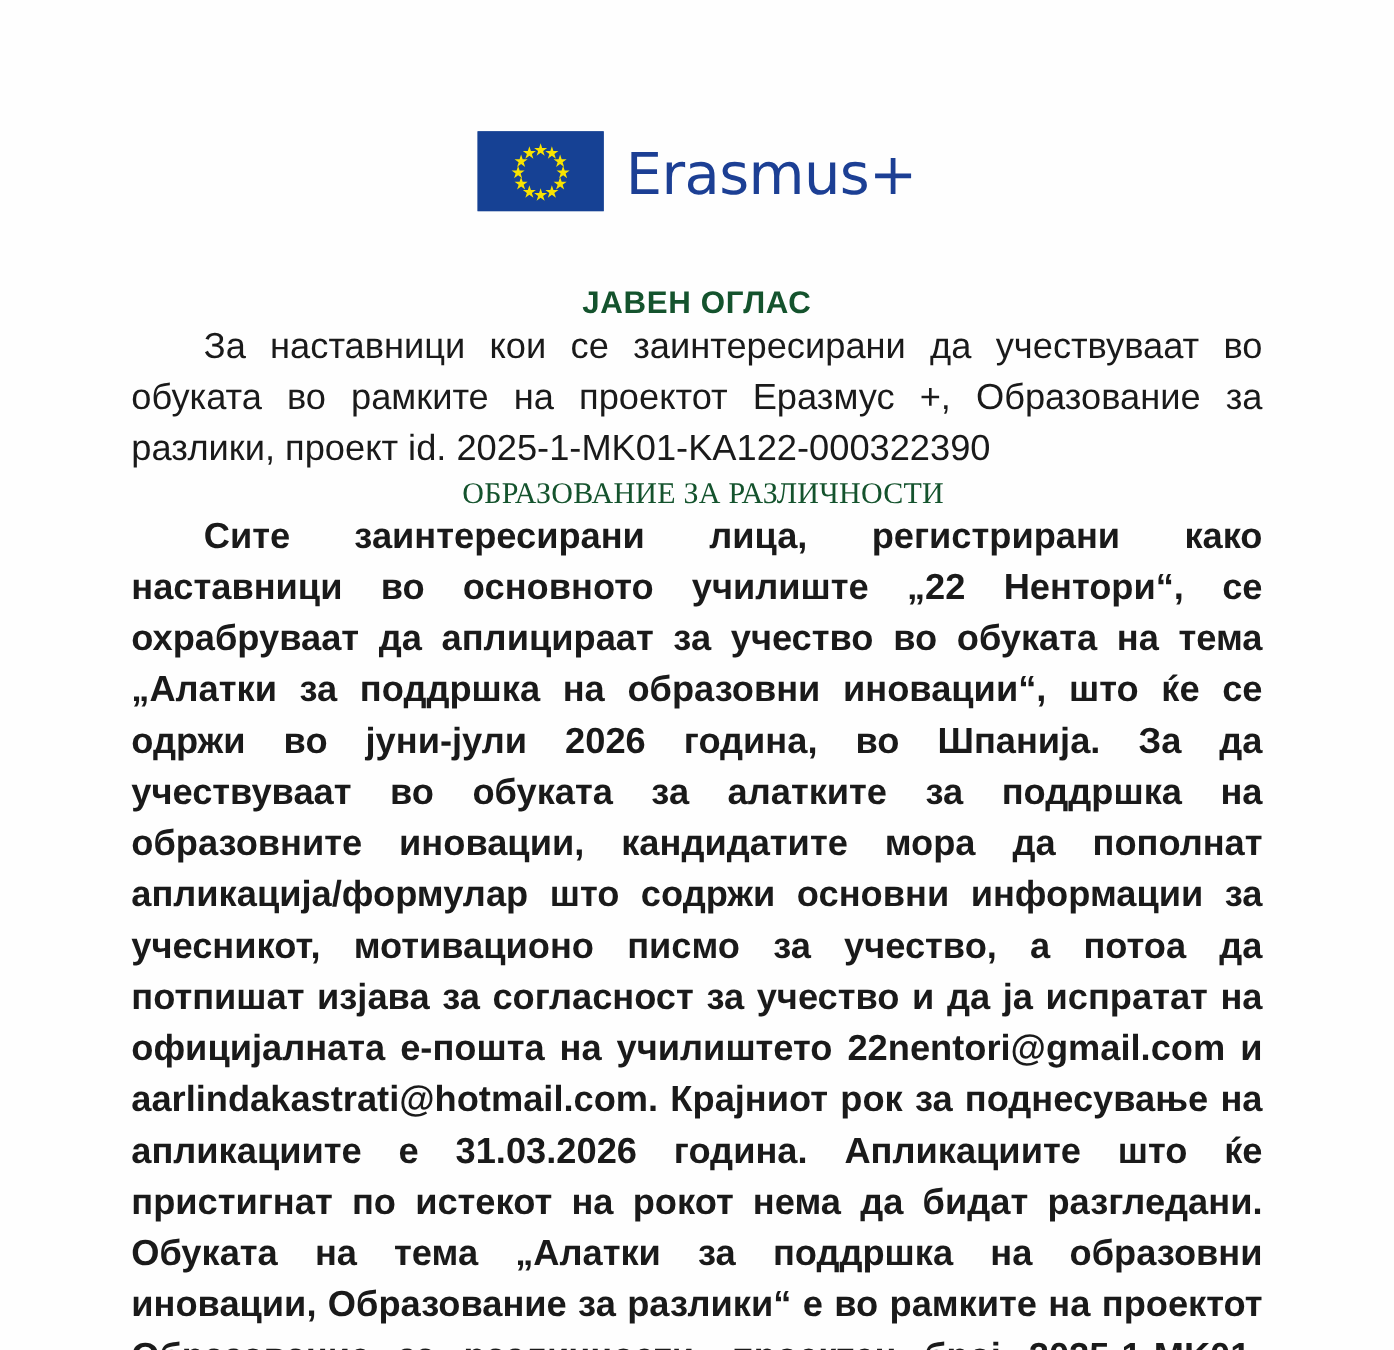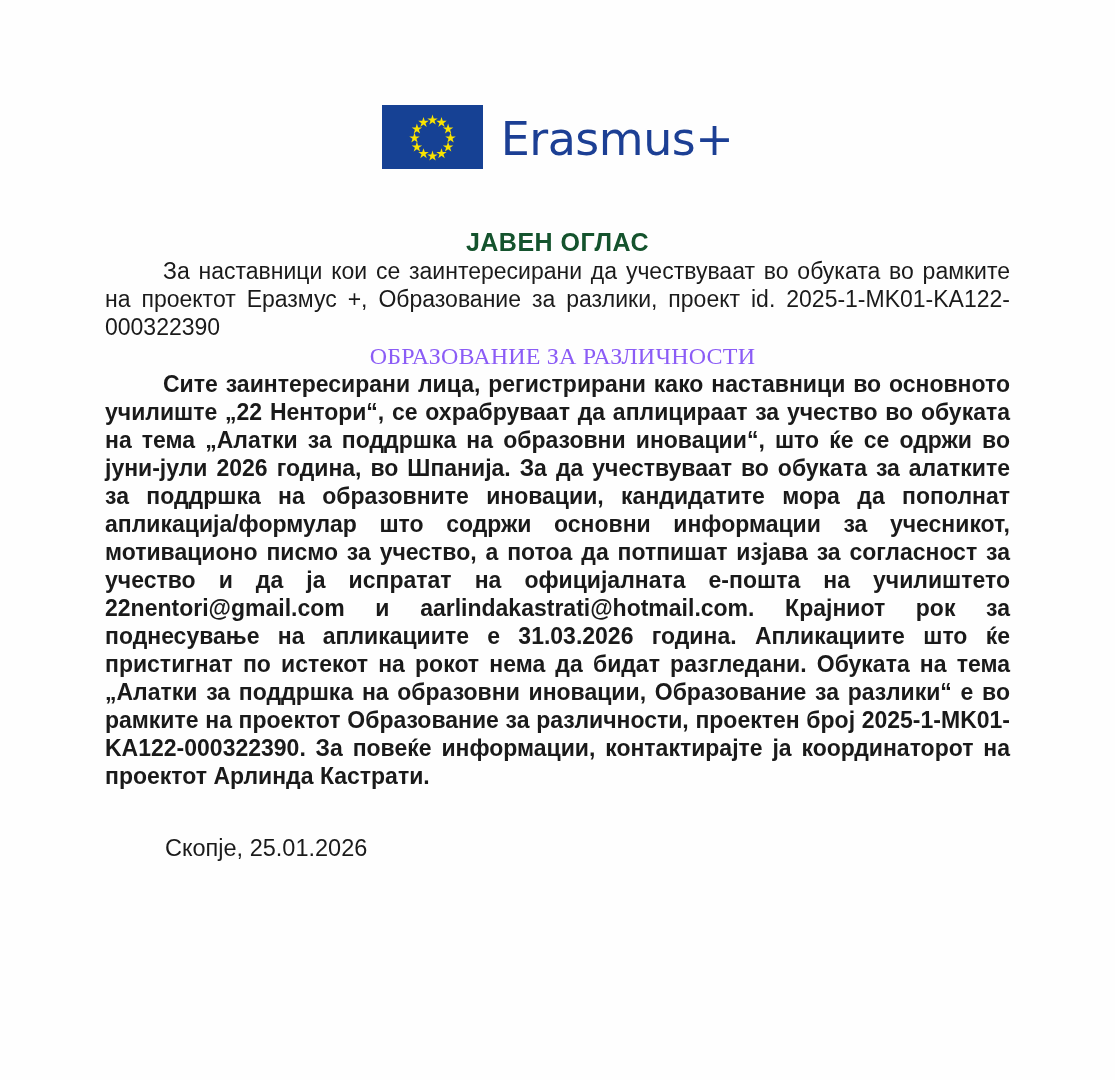--- a/index.html
+++ b/index.html
@@ -69,40 +69,40 @@
   .content {
     width: 905px;
     margin-left: 105px;
   }
 
   p.para {
     margin: 0;
     text-align: justify;
     text-justify: inter-word;
     font-family: "Liberation Sans", sans-serif;
-    font-size: 23px;
-    line-height: 28px;
+    font-size: 29px;
+    line-height: 41px;
     color: #1a1a1a;
     hyphens: none;
   }
   p.para .indent {
     display: inline-block;
     width: 58px;
   }
 
   .para-intro {
     margin-top: 62px;
   }
 
   .subtitle {
     text-align: center;
     font-family: "Liberation Serif", "Liberation Sans", serif;
     font-size: 24px;
     letter-spacing: 0.2px;
-    color: #8b5cf6;
+    color: #14532d;
     margin-top: 2px;
     margin-bottom: 0;
     padding-left: 10px;
   }
 
   .para-main {
     margin-top: 40px;
     font-weight: bold;
   }
 

